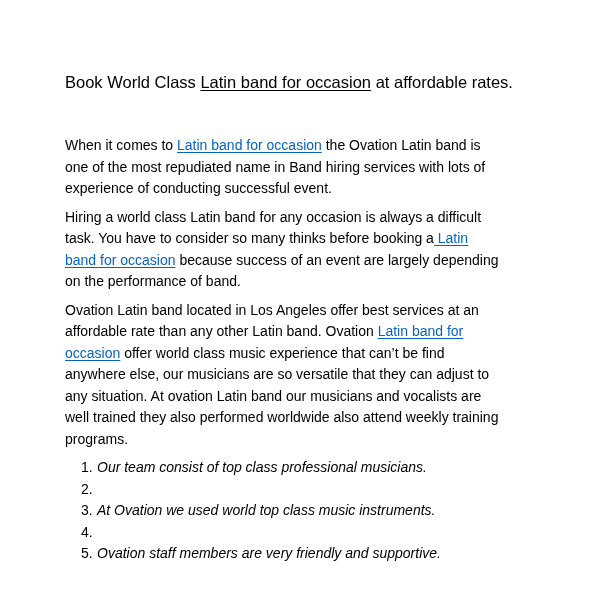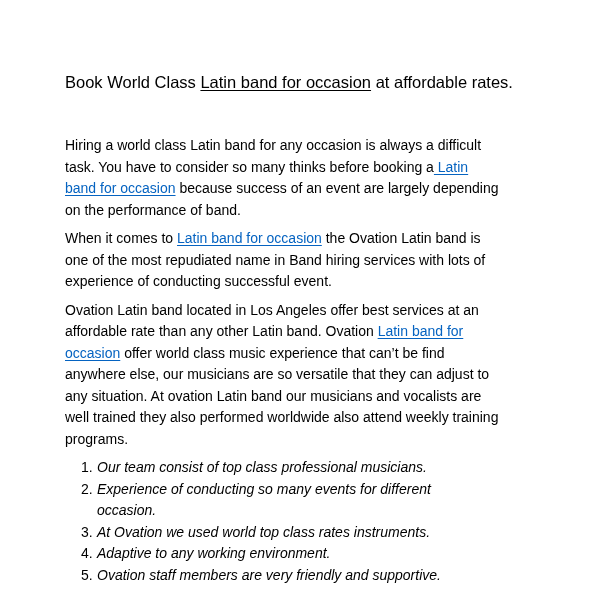--- a/index.html
+++ b/index.html
@@ -63,40 +63,38 @@
   }
 </style>
 </head>
 <body>
 
 <div class="page">
   <div class="content">
 
     <h1 class="doc-title"><span>Book World Class </span><span class="u">Latin band for occasion</span><span> at affordable rates.</span></h1>
 
+    <p class="para"><span>When it comes to </span><a class="link" href="#">Latin band for occasion</a><span> the Ovation Latin band is one of the most repudiated name in Band hiring services with lots of experience of conducting successful event.</span></p>
     <p class="para"><span>Hiring a world class Latin band for any occasion is always a difficult task. You have to consider so many thinks before booking a</span><a class="link" href="#"> Latin band for occasion</a><span> because success of an event are largely depending on the performance of band.</span></p>
-    <p class="para"><span>When it comes to </span><a class="link" href="#">Latin band for occasion</a><span> the Ovation Latin band is one of the most repudiated name in Band hiring services with lots of experience of conducting successful event.</span></p>
     <p class="para"><span>Ovation Latin band located in Los Angeles offer best services at an affordable rate than any other Latin band. Ovation </span><a class="link" href="#">Latin band for occasion</a><span> offer world class music experience that can’t be find anywhere else, our musicians are so versatile that they can adjust to any situation. At ovation Latin band our musicians and vocalists are well trained they also performed worldwide also attend weekly training programs.</span></p>
 
     <div class="adv-list">
         <div class="list-item">
           <span class="num">1.</span>
           <span class="itxt">Our team consist of top class professional musicians.</span>
         </div>
         <div class="list-item">
           <span class="num">2.</span>
-          <span class="itxt">Experience of conducting so many events for different occasion.</span>
         </div>
         <div class="list-item">
           <span class="num">3.</span>
-          <span class="itxt">At Ovation we used world top class rates instruments.</span>
+          <span class="itxt">At Ovation we used world top class music instruments.</span>
         </div>
         <div class="list-item">
           <span class="num">4.</span>
-          <span class="itxt">Adaptive to any working environment.</span>
         </div>
         <div class="list-item">
           <span class="num">5.</span>
           <span class="itxt">Ovation staff members are very friendly and supportive.</span>
         </div>
       </div>
 
   </div>
 </div>
 

